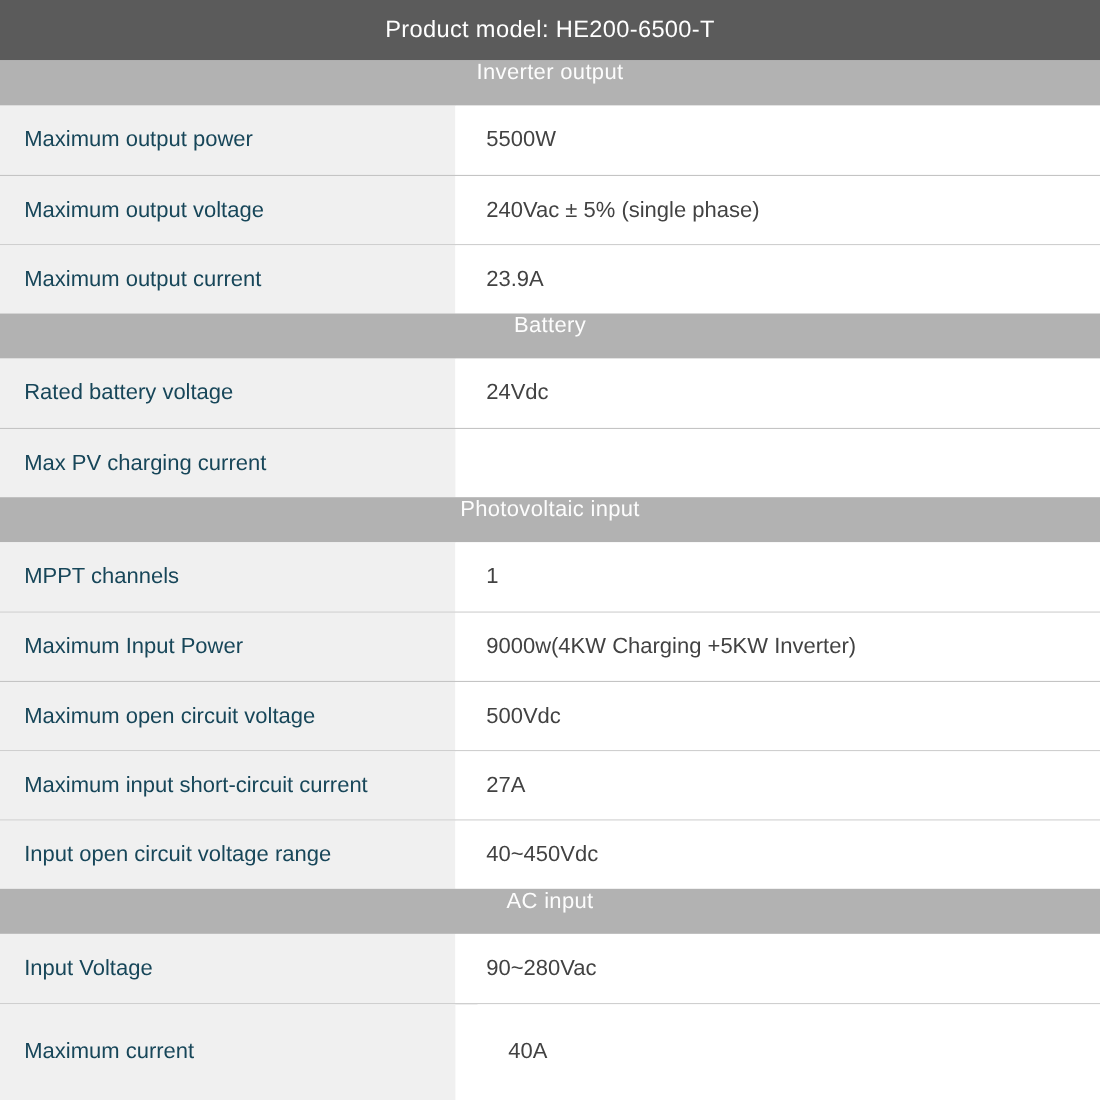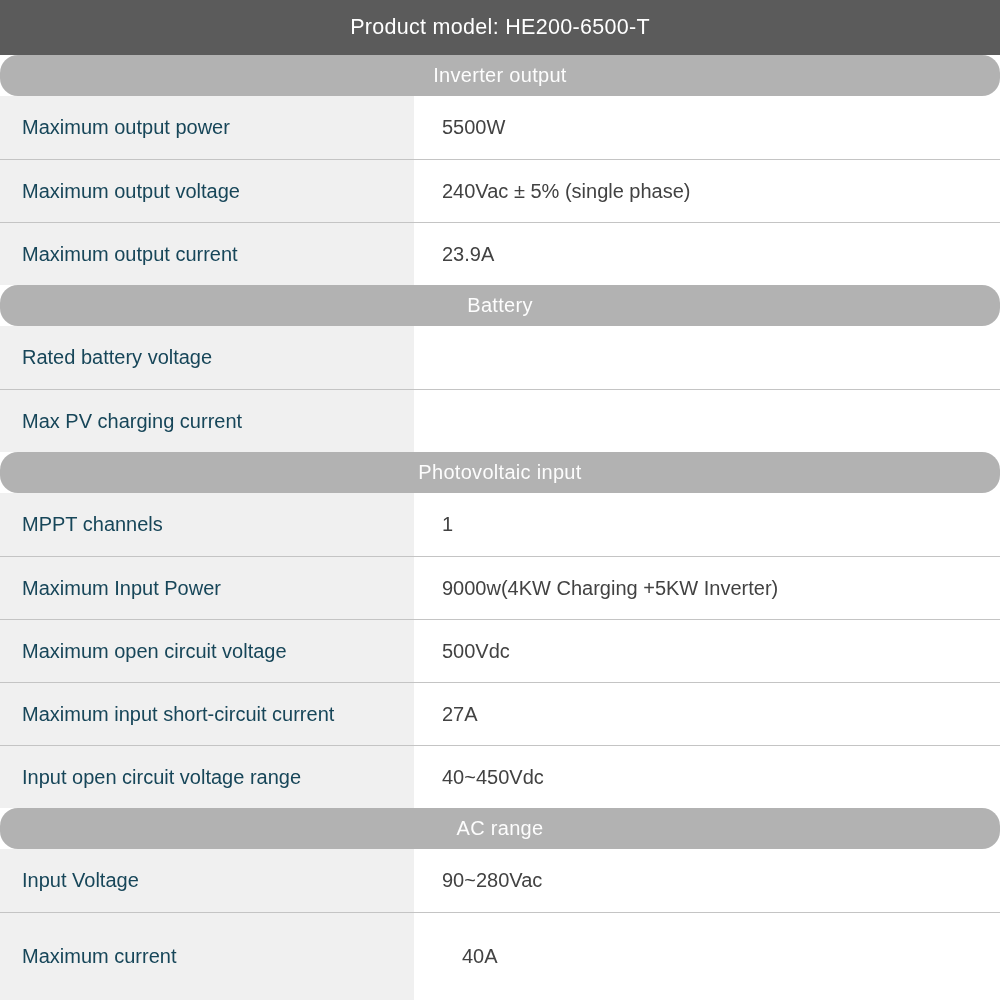--- a/index.html
+++ b/index.html
@@ -21,25 +21,23 @@
     align-items: center;
     justify-content: center;
     font-size: 21.5px;
     letter-spacing: 0.3px;
   }
   .section-band {
     flex: 0 0 41px;
     background: #b2b2b2;
     color: #fdfdfd;
     display: flex;
-    align-items: center;
     justify-content: center;
     font-size: 20px;
     letter-spacing: 0.3px;
-    border-radius: 18px;
   }
   .row {
     flex: 0 0 63px;
     display: flex;
   }
   .row.grow { flex: 1 1 auto; gap: 20px; }
   .row + .row { border-top: 1px solid #c4c4c4; }
   .cell {
     display: flex;
     align-items: center;
@@ -96,20 +94,23 @@
       </div>
   </div>
 
   <div class="section-band">
     <span>Battery</span>
   </div>
   <div class="row">
     <div class="cell label">
         <span>Rated battery voltage</span>
       </div>
+    <div class="cell value">
+        <span>24Vdc</span>
+      </div>
   </div>
   <div class="row">
     <div class="cell label">
         <span>Max PV charging current</span>
       </div>
   </div>
 
   <div class="section-band">
     <span>Photovoltaic input</span>
   </div>
@@ -148,21 +149,21 @@
   <div class="row">
     <div class="cell label">
         <span>Input open circuit voltage range</span>
       </div>
     <div class="cell value">
         <span>40~450Vdc</span>
       </div>
   </div>
 
   <div class="section-band">
-    <span>AC range</span>
+    <span>AC input</span>
   </div>
   <div class="row">
     <div class="cell label">
         <span>Input Voltage</span>
       </div>
     <div class="cell value">
         <span>90~280Vac</span>
       </div>
   </div>
   <div class="row grow">

